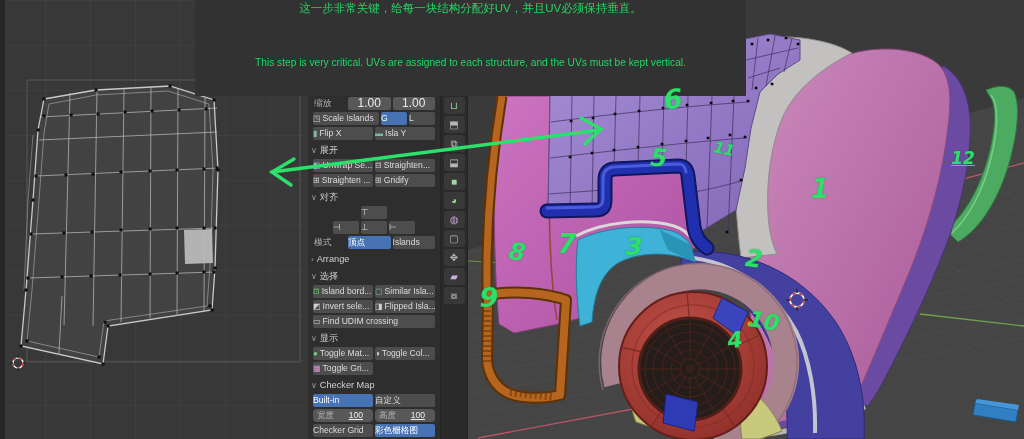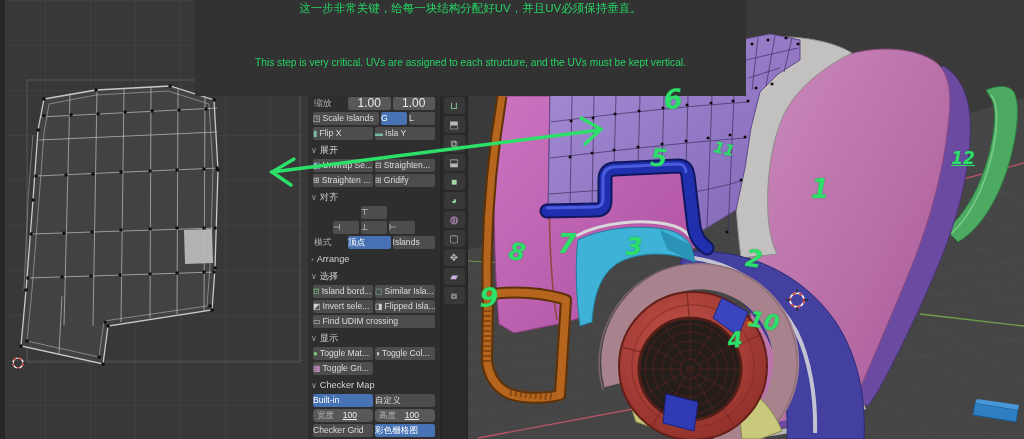--- a/index.html
+++ b/index.html
@@ -30,21 +30,21 @@
   .pbtn.sq{flex:0 0 26px;}
   .pbtn.active{background:#4772b3;color:#fff;}
   .pfield{flex:1;background:#585858;border-radius:2px;color:#ececec;font-size:12px;line-height:13px;text-align:center;}
   .plabel{color:#b2b2b2;font-size:8.8px;line-height:13px;flex:0 0 32px;padding-left:1px;
     overflow:hidden;white-space:nowrap;}
   .phead{color:#d2d2d2;font-size:9.2px;line-height:13px;margin:4px 3px 0;white-space:nowrap;}
   .phead .caret{color:#9a9a9a;margin-right:3px;font-size:8px;}
   .mi{font-size:8px;margin-right:2px;}
   .kv{display:flex;flex:1;background:#585858;border-radius:4px;}
   .kv .k{color:#b8b8b8;font-size:8.4px;line-height:13px;padding-left:4px;flex:1;text-align:left;}
-  .kv .v{color:#ececec;font-size:8.6px;line-height:13px;padding-right:16px;text-align:right;text-decoration:underline;}
+  .kv .v{color:#ececec;font-size:8.6px;line-height:13px;padding-right:10px;text-align:right;text-decoration:underline;}
 
   
   #icon-strip{position:absolute;left:441px;top:95px;width:27px;height:344px;background:#2a2a2a;
     z-index:5;border-right:1px solid #232323;box-sizing:border-box;}
   .tool-ic{width:21px;height:17px;margin:2px auto 0;background:#383838;border-radius:3px;
     text-align:center;font-size:10px;line-height:17px;}
 
   
   #viewport-svg{position:absolute;left:468px;top:0;width:556px;height:439px;z-index:1;}
 

